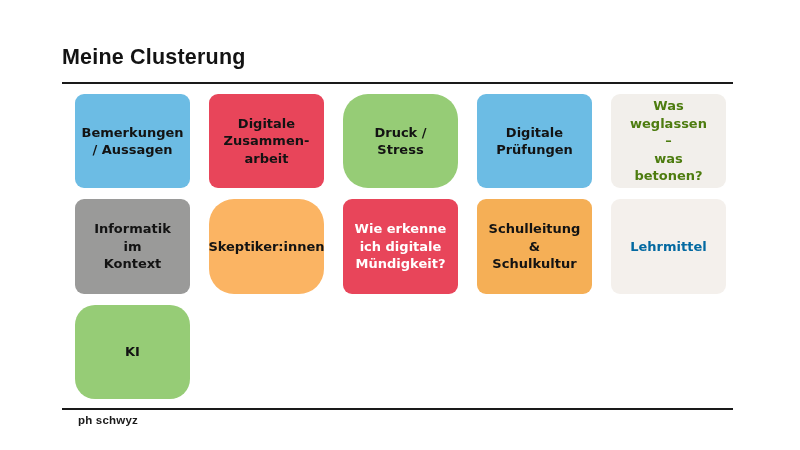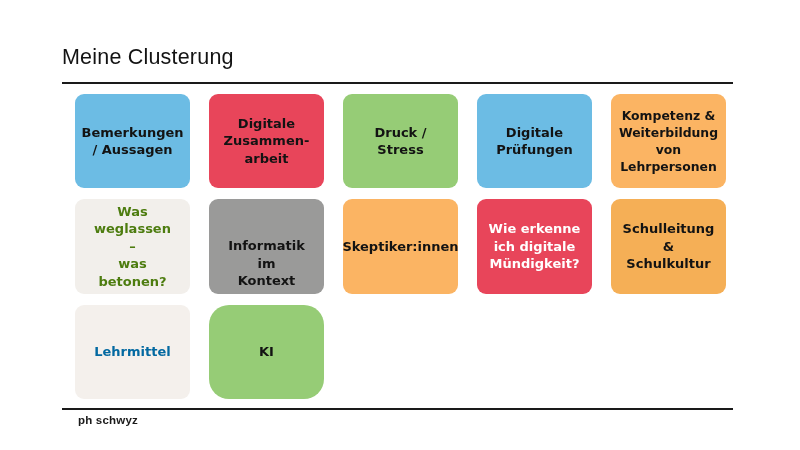--- a/index.html
+++ b/index.html
@@ -24,21 +24,21 @@
   
   #title-area {
     position: absolute;
     left: 62px;
     top: 44px;
     width: 672px;
     height: 40px;
   }
   #page-title {
     font-size: 21.5px;
-    font-weight: normal;
+    font-weight: bold;
     color: #131313;
     letter-spacing: 0.2px;
     line-height: 26px;
     white-space: nowrap;
     font-family: "Liberation Sans", sans-serif;
   }
   #title-rule {
     position: absolute;
     left: 62px;
     top: 82px;
@@ -116,44 +116,38 @@
   <div id="card-grid">
     <div class="card" style="background: rgb(108, 188, 228);">
       <span class="card-label" style="color: rgb(19, 19, 19);">Bemerkungen
 / Aussagen</span>
     </div>
     <div class="card" style="background: rgb(232, 69, 90);">
       <span class="card-label" style="color: rgb(19, 19, 19);">Digitale
 Zusammen-
 arbeit</span>
     </div>
-    <div class="card" style="background: rgb(150, 204, 118);">
+    <div class="card" style="background: rgb(150, 204, 118); border-radius: 25px;">
       <span class="card-label" style="color: rgb(19, 19, 19);">Druck / Stress</span>
     </div>
     <div class="card" style="background: rgb(108, 188, 228);">
       <span class="card-label" style="color: rgb(19, 19, 19);">Digitale
 Prüfungen</span>
     </div>
 
-    <div class="card sm" style="background: rgb(251, 180, 99);">
-      <span class="card-label" style="color: rgb(19, 19, 19);">Kompetenz &amp;
-Weiterbildung
-von
-Lehrpersonen</span>
-    </div>
     <div class="card" style="background: rgb(242, 239, 235);">
       <span class="card-label" style="color: #4d7c0f;">Was weglassen
 –
 was betonen?</span>
     </div>
-    <div class="card" style="background: rgb(154, 154, 153); align-items: flex-end;">
+    <div class="card" style="background: rgb(154, 154, 153);">
       <span class="card-label" style="color: rgb(19, 19, 19);">Informatik im
 Kontext</span>
     </div>
-    <div class="card" style="background: rgb(251, 180, 99);">
+    <div class="card" style="background: rgb(251, 180, 99); border-radius: 25px;">
       <span class="card-label" style="color: rgb(19, 19, 19);">Skeptiker:innen</span>
     </div>
 
     <div class="card" style="background: rgb(232, 69, 90);">
       <span class="card-label" style="color: rgb(255, 255, 255);">Wie erkenne
 ich digitale
 Mündigkeit?</span>
     </div>
     <div class="card" style="background: rgb(245, 175, 86);">
       <span class="card-label" style="color: rgb(19, 19, 19);">Schulleitung &amp;

